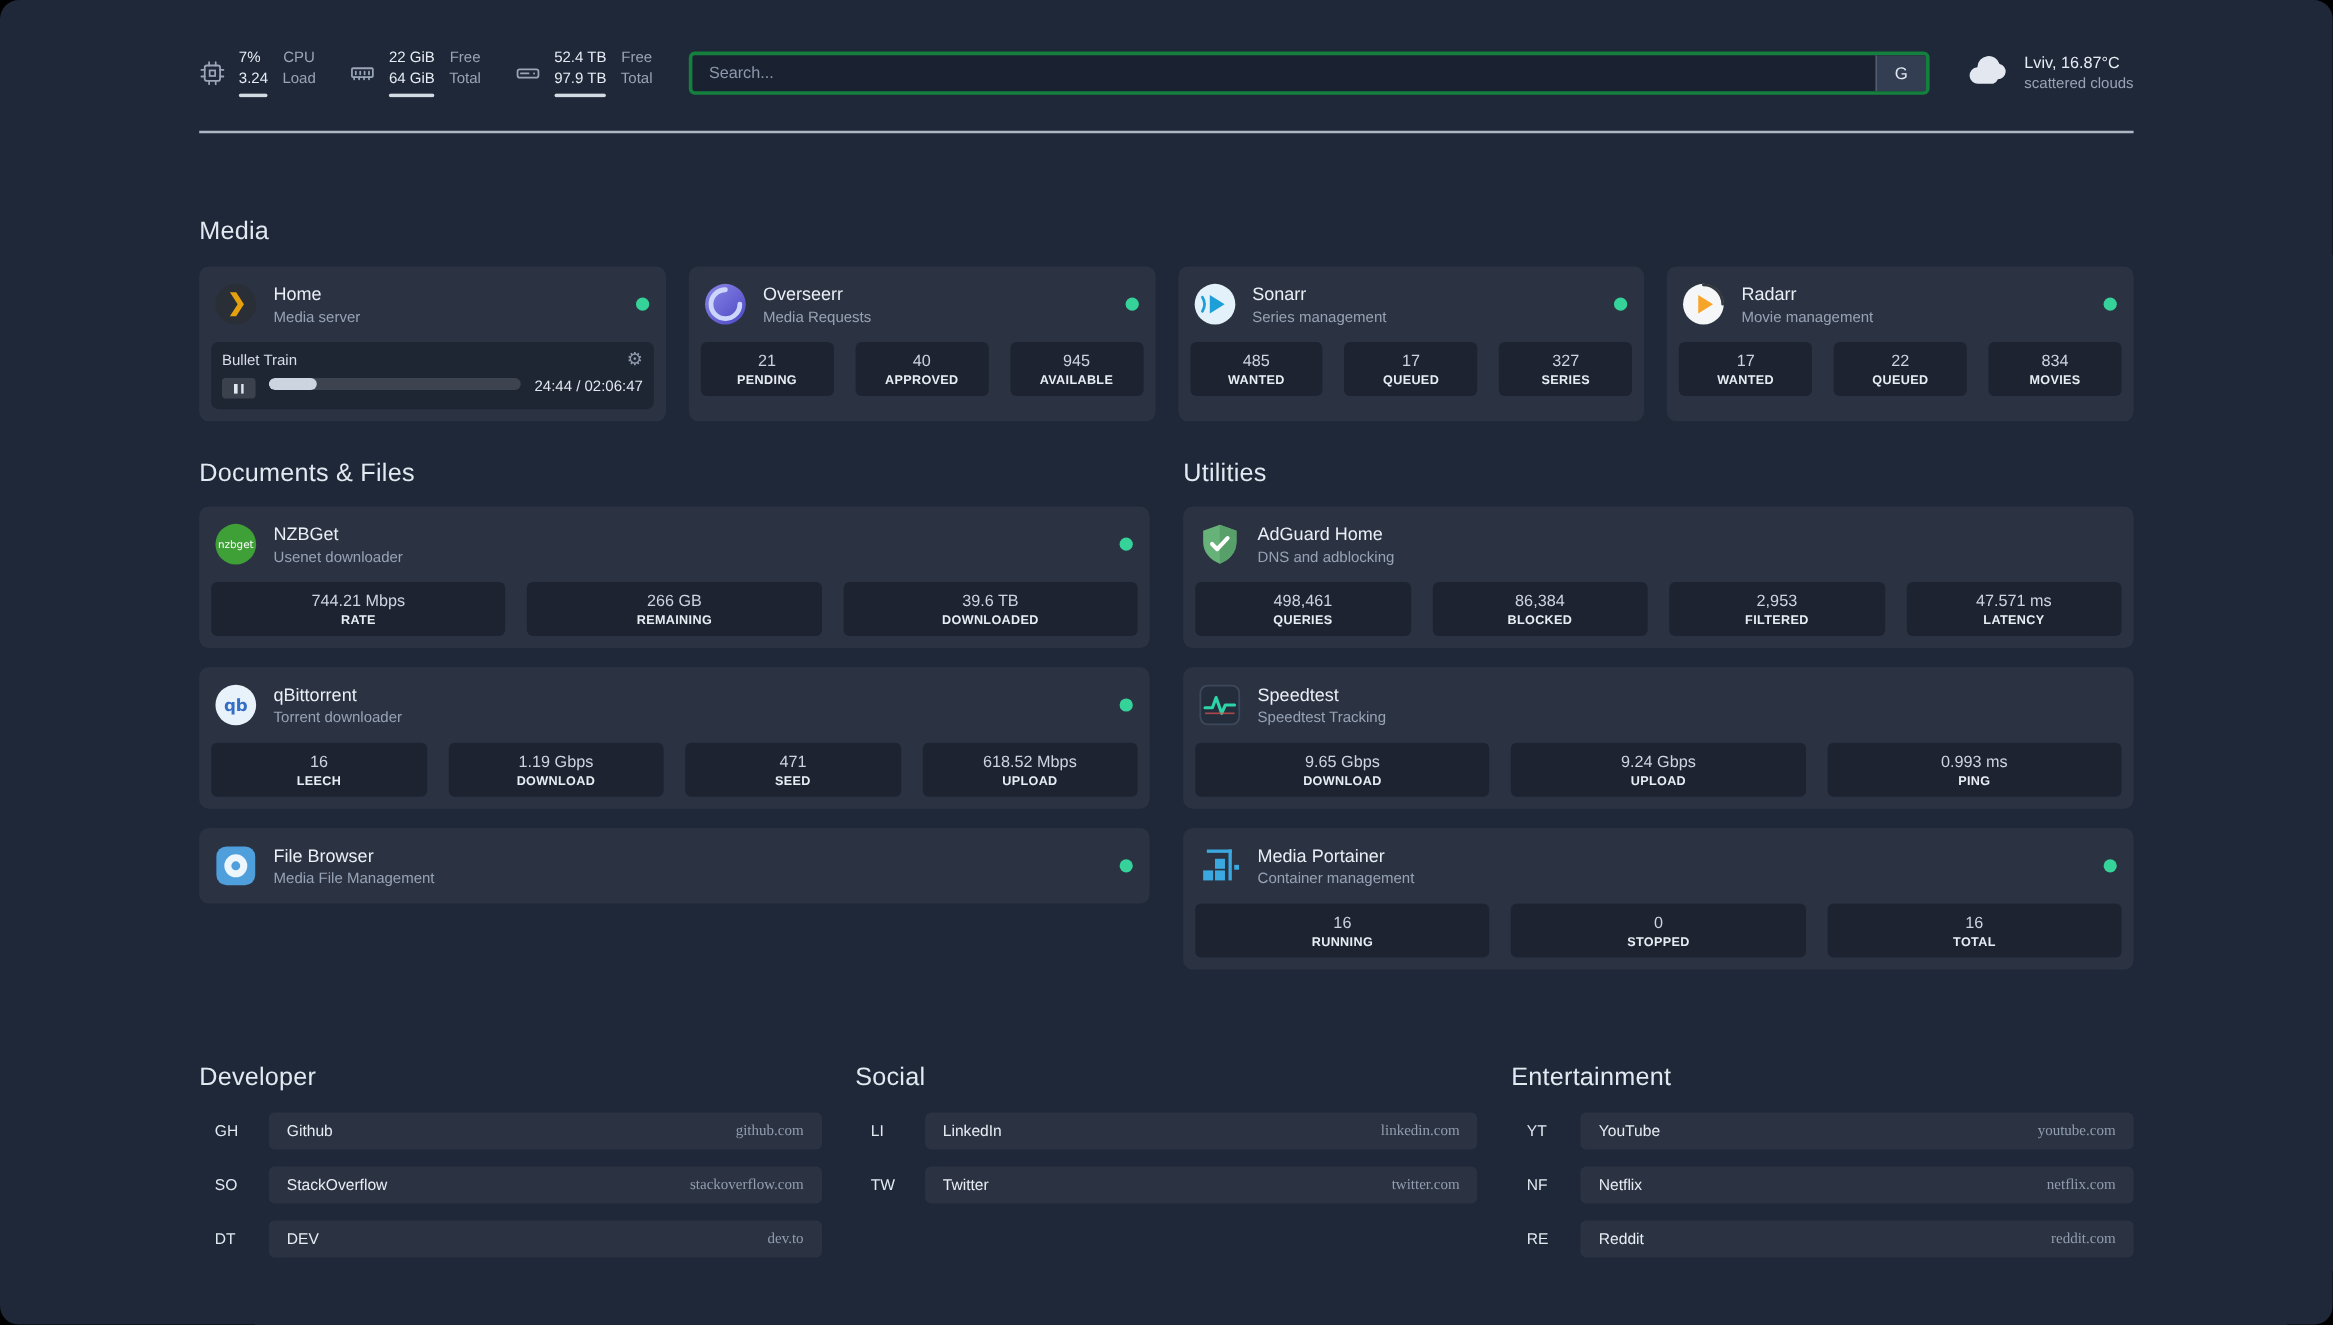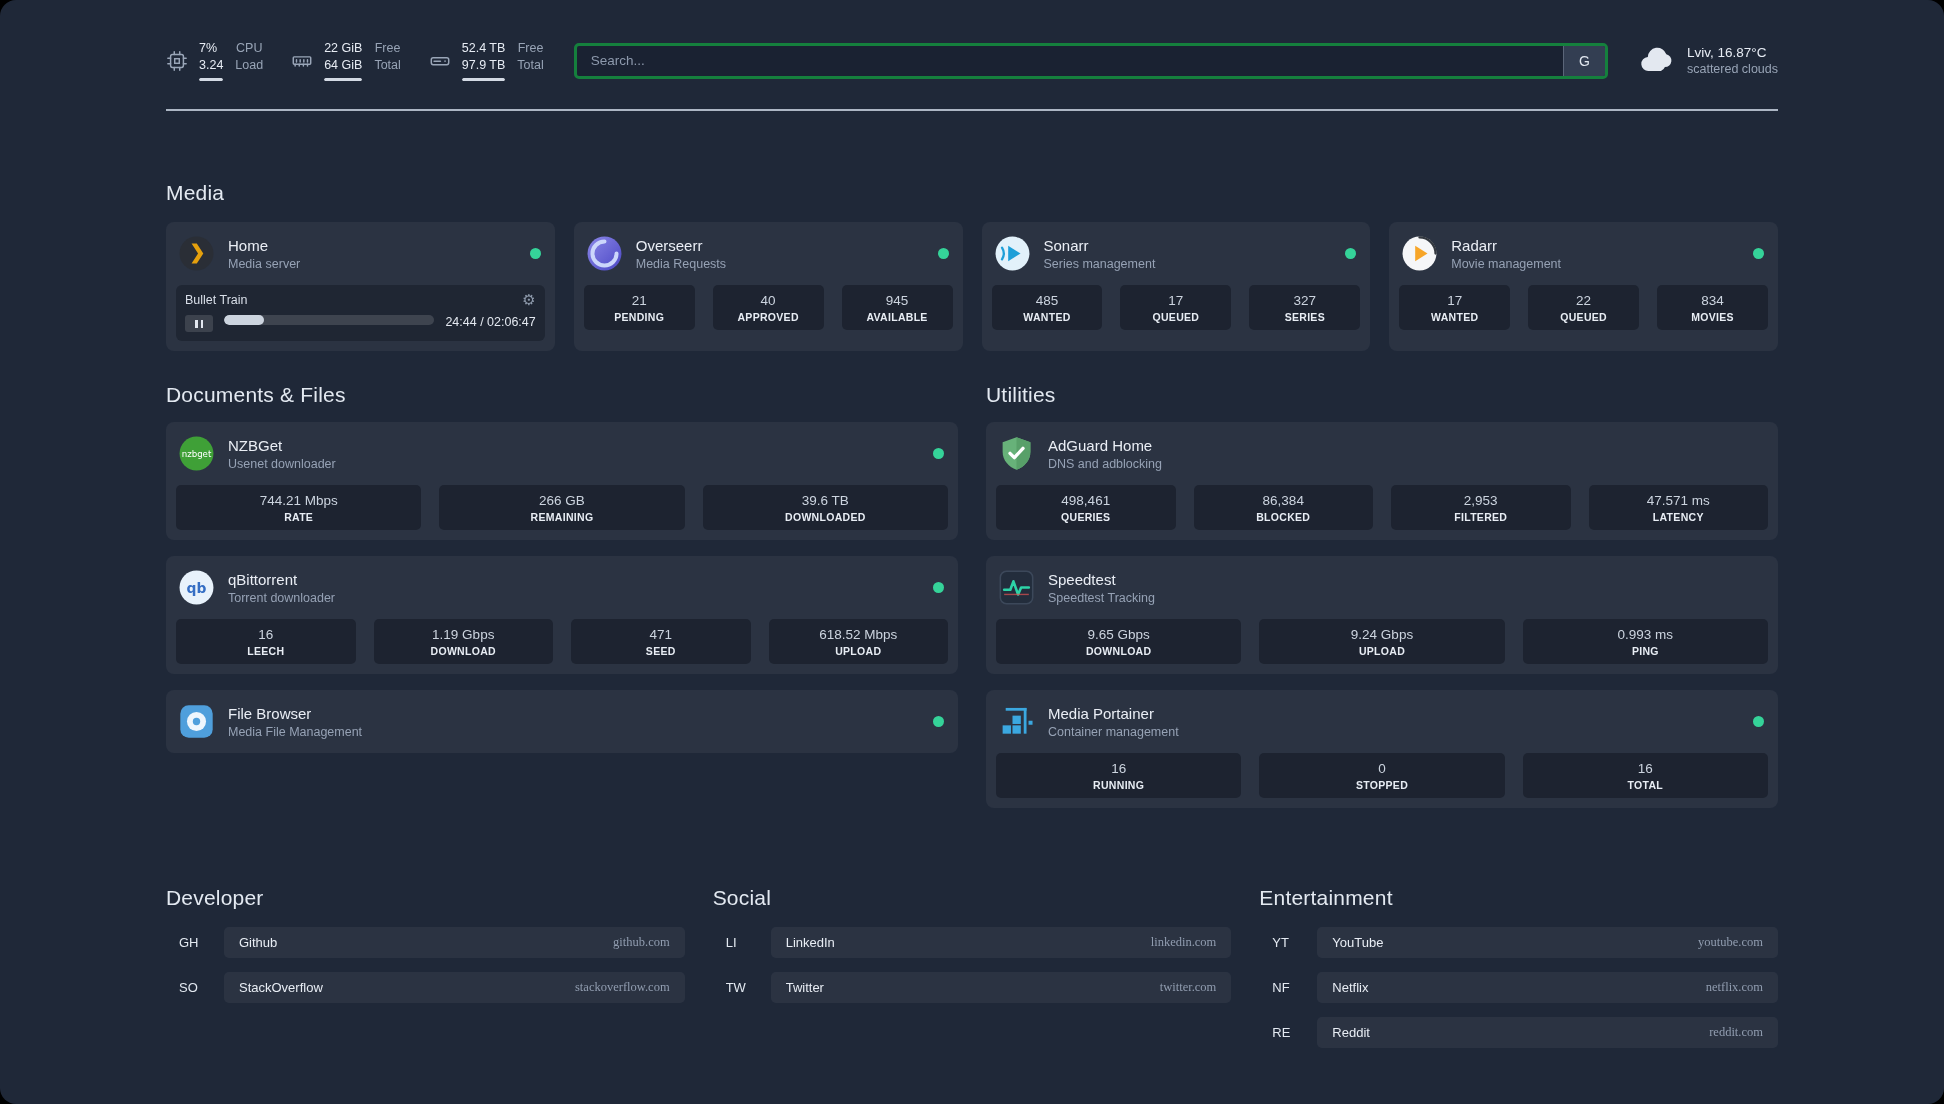--- a/index.html
+++ b/index.html
@@ -508,20 +508,27 @@
             <span class="bm-host">github.com</span>
           </span>
         </div>
         <div class="bm-row">
           <span class="bm-abbr">SO</span>
           <span class="bm-pill">
             <span class="bm-name">StackOverflow</span>
             <span class="bm-host">stackoverflow.com</span>
           </span>
         </div>
+        <div class="bm-row">
+          <span class="bm-abbr">DT</span>
+          <span class="bm-pill">
+            <span class="bm-name">DEV</span>
+            <span class="bm-host">dev.to</span>
+          </span>
+        </div>
       </div>
 
       <div class="bm-col">
         <h2 class="group-title">Social</h2>
         <div class="bm-row">
           <span class="bm-abbr">LI</span>
           <span class="bm-pill">
             <span class="bm-name">LinkedIn</span>
             <span class="bm-host">linkedin.com</span>
           </span>

